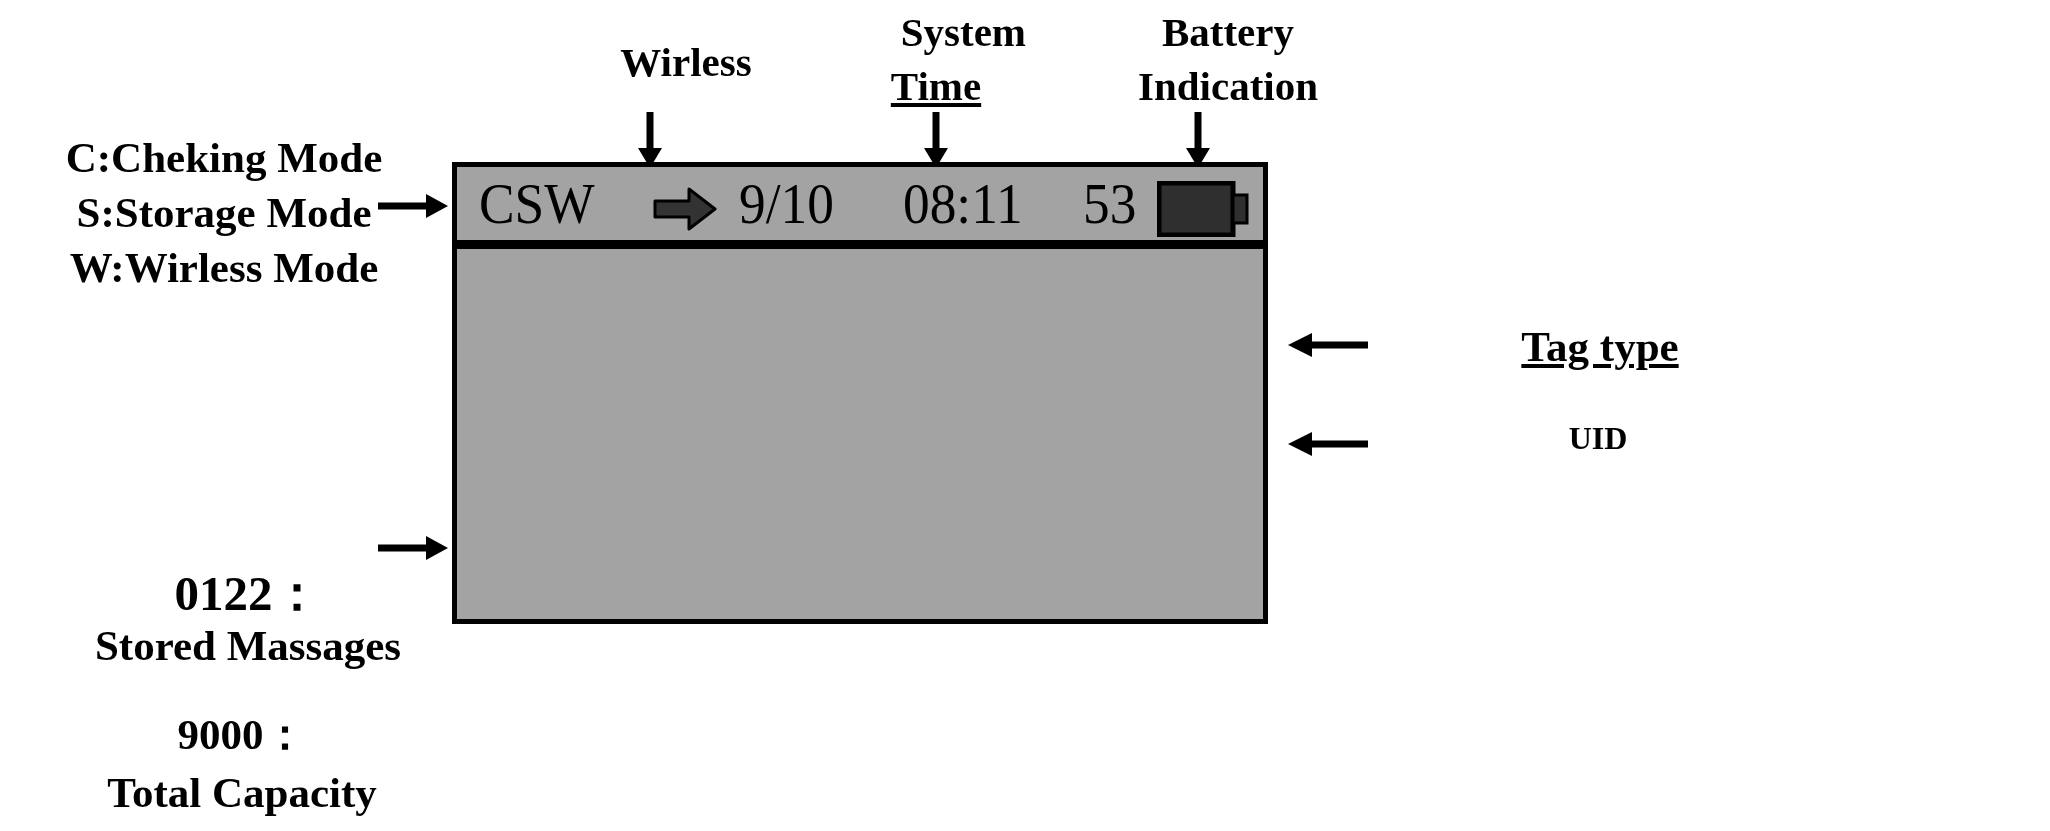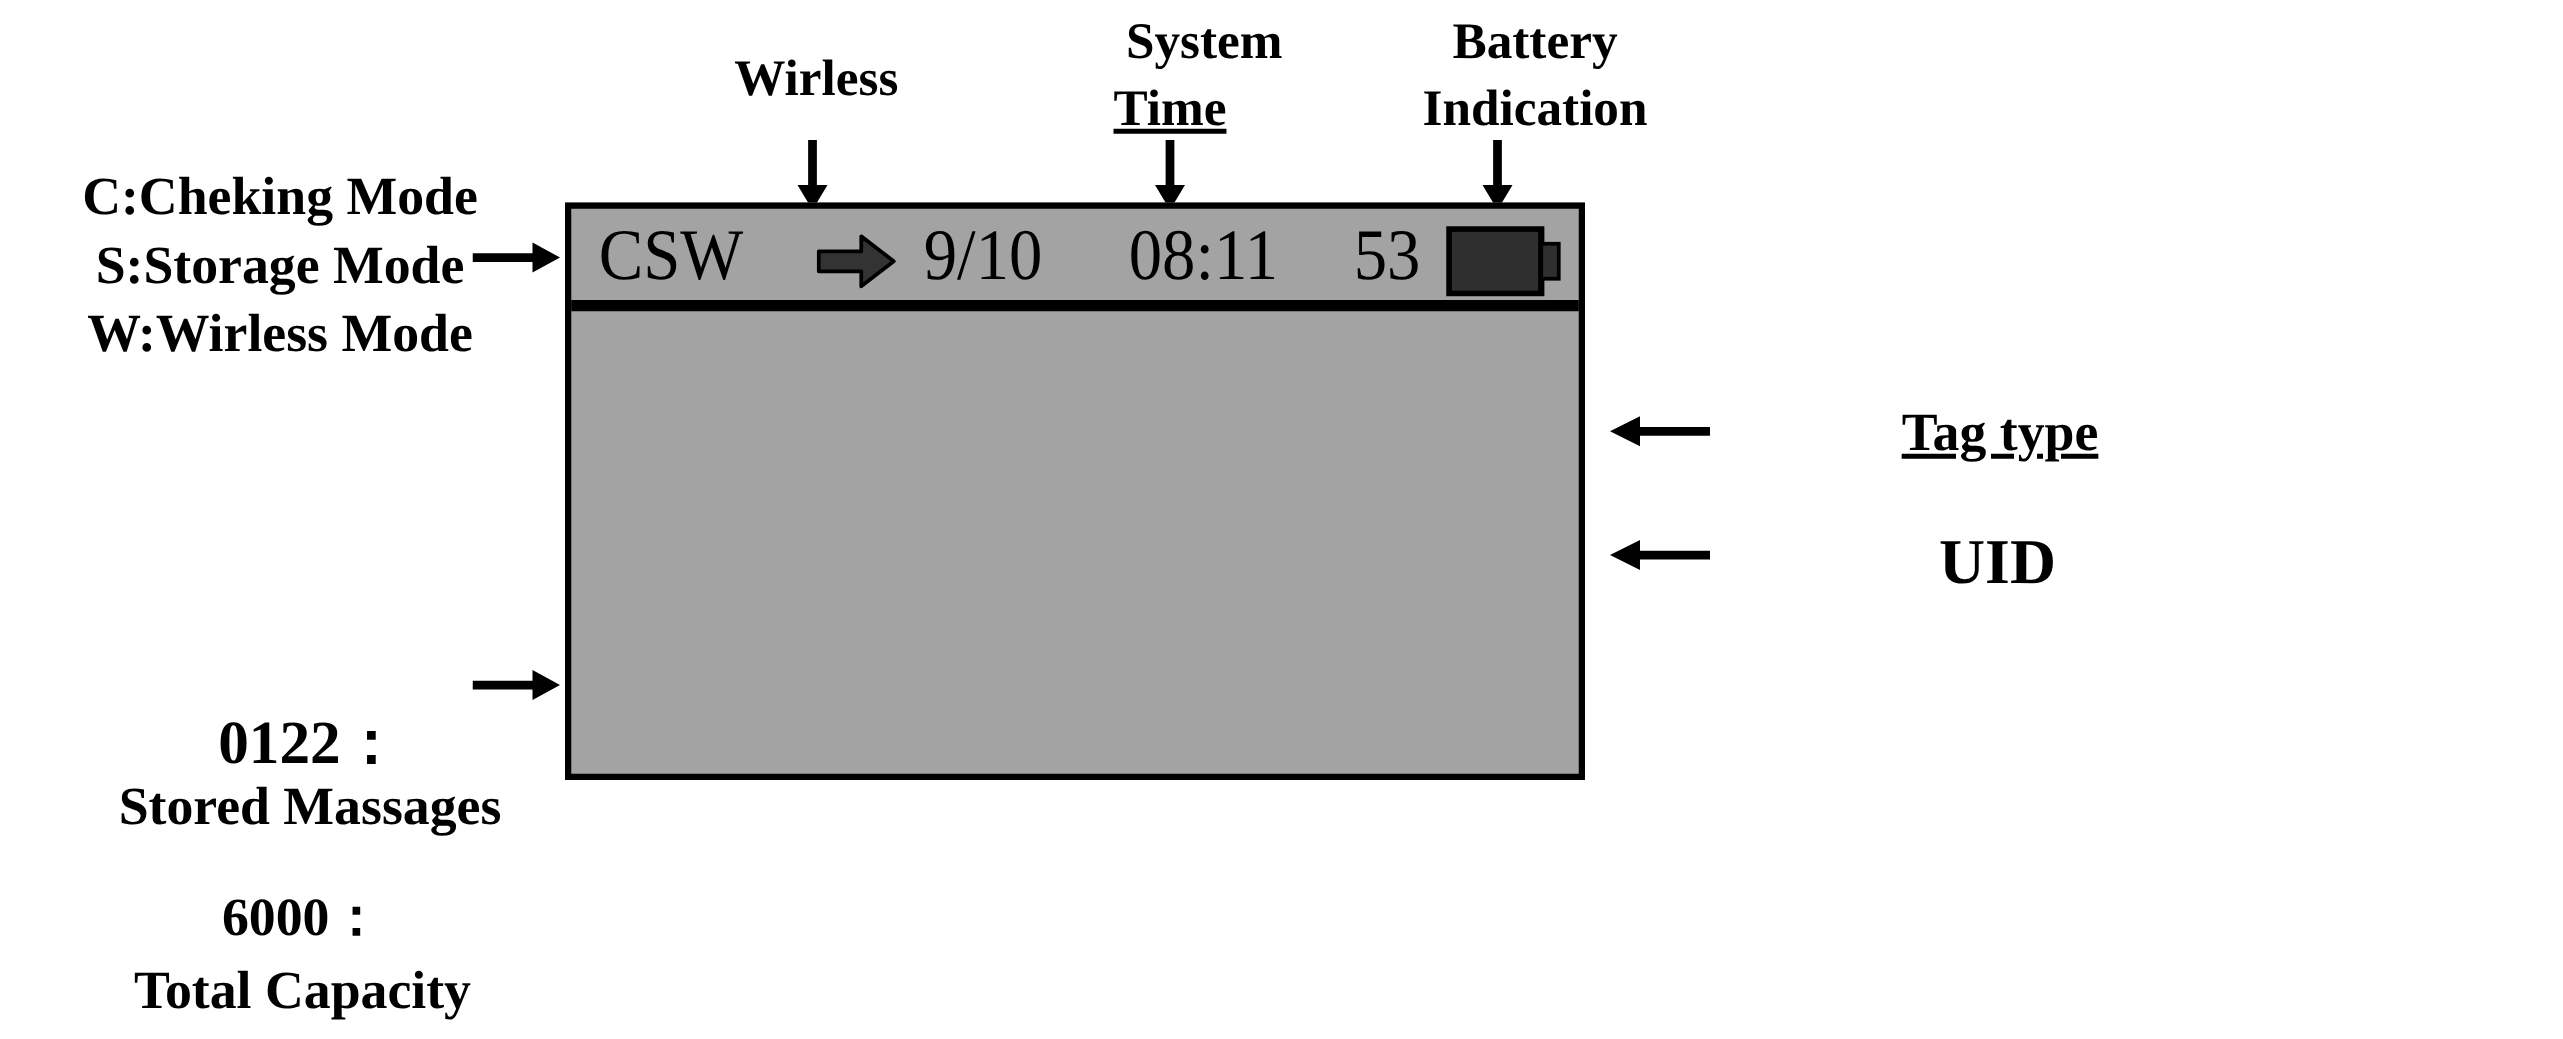--- a/index.html
+++ b/index.html
@@ -121,21 +121,21 @@
 
   #nav-line {
     top: 258px;
     font-size: 82px;
     transform: scaleX(0.82);
   }
 </style>
 </head>
 <body>
 
-<div class="ann ann-center" id="lbl-wireless" style="left:563px; top:38px; width:180px; font-size:41px;">Wirless</div>
+<div class="ann ann-center" id="lbl-wireless" style="left:596px; top:38px; width:180px; font-size:41px;">Wirless</div>
 
 <div class="ann ann-center" style="left:846px; top:8px; width:180px; font-size:41px;text-align:right;">System</div>
 <div class="ann ann-center" style="left:846px; top:62px; width:180px; font-size:41px;text-decoration:underline;">Time</div>
 
 <div class="ann ann-center" style="left:1098px; top:8px; width:260px; font-size:41px;">Battery</div>
 <div class="ann ann-center" style="left:1098px; top:62px; width:260px; font-size:41px;">Indication</div>
 
 <svg class="arrow-svg" style="left:630px; top:112px;" width="40" height="56" viewBox="0 0 40 56">
   <line x1="20" y1="0" x2="20" y2="44" stroke="#000" stroke-width="7"></line>
   <polygon points="20,56 8,36 32,36" fill="#000"></polygon>
@@ -156,39 +156,39 @@
 <div class="ann ann-left" style="left:4px; top:243px; width:440px; font-size:43px;">W:Wirless Mode</div>
 
 <svg class="arrow-svg" style="left:378px; top:186px;" width="70" height="40" viewBox="0 0 70 40">
   <line x1="0" y1="20" x2="54" y2="20" stroke="#000" stroke-width="7"></line>
   <polygon points="70,20 48,8 48,32" fill="#000"></polygon>
 </svg>
 
 <div class="ann ann-left" style="left:28px; top:565px; width:440px; font-size:49px;">0122：</div>
 <div class="ann ann-left" style="left:18px; top:621px; width:460px; font-size:43px;">Stored Massages</div>
 
-<div class="ann ann-left" style="left:22px; top:710px; width:440px; font-size:43px;">6000：</div>
+<div class="ann ann-left" style="left:22px; top:710px; width:440px; font-size:43px;">9000：</div>
 <div class="ann ann-left" style="left:12px; top:768px; width:460px; font-size:43px;">Total Capacity</div>
 
 <svg class="arrow-svg" style="left:378px; top:528px;" width="70" height="40" viewBox="0 0 70 40">
   <line x1="0" y1="20" x2="54" y2="20" stroke="#000" stroke-width="7"></line>
   <polygon points="70,20 48,8 48,32" fill="#000"></polygon>
 </svg>
 
 <svg class="arrow-svg" style="left:1288px; top:325px;" width="80" height="40" viewBox="0 0 80 40">
   <line x1="80" y1="20" x2="22" y2="20" stroke="#000" stroke-width="7"></line>
   <polygon points="0,20 24,8 24,32" fill="#000"></polygon>
 </svg>
 <div class="ann ann-left" style="left:1400px; top:322px; width:400px; font-size:43px;text-decoration:underline;">Tag type</div>
 
 <svg class="arrow-svg" style="left:1288px; top:424px;" width="80" height="40" viewBox="0 0 80 40">
   <line x1="80" y1="20" x2="22" y2="20" stroke="#000" stroke-width="7"></line>
   <polygon points="0,20 24,8 24,32" fill="#000"></polygon>
 </svg>
-<div class="ann ann-left" style="left:1448px; top:420px; width:300px; font-size:51px;">UID</div>
+<div class="ann ann-left" style="left:1448px; top:420px; width:300px; font-size:32px;">UID</div>
 
 <div id="lcd-panel">
 
   <div id="status-bar">
 
     <span class="st-item" id="status-modes">CSW</span>
 
     <svg id="wireless-arrow-icon" viewBox="0 0 64 44">
       <polygon points="2,14 36,14 36,2 62,22 36,42 36,30 2,30" fill="#333333" stroke="#000000" stroke-width="3" stroke-linejoin="round"></polygon>
     </svg>

